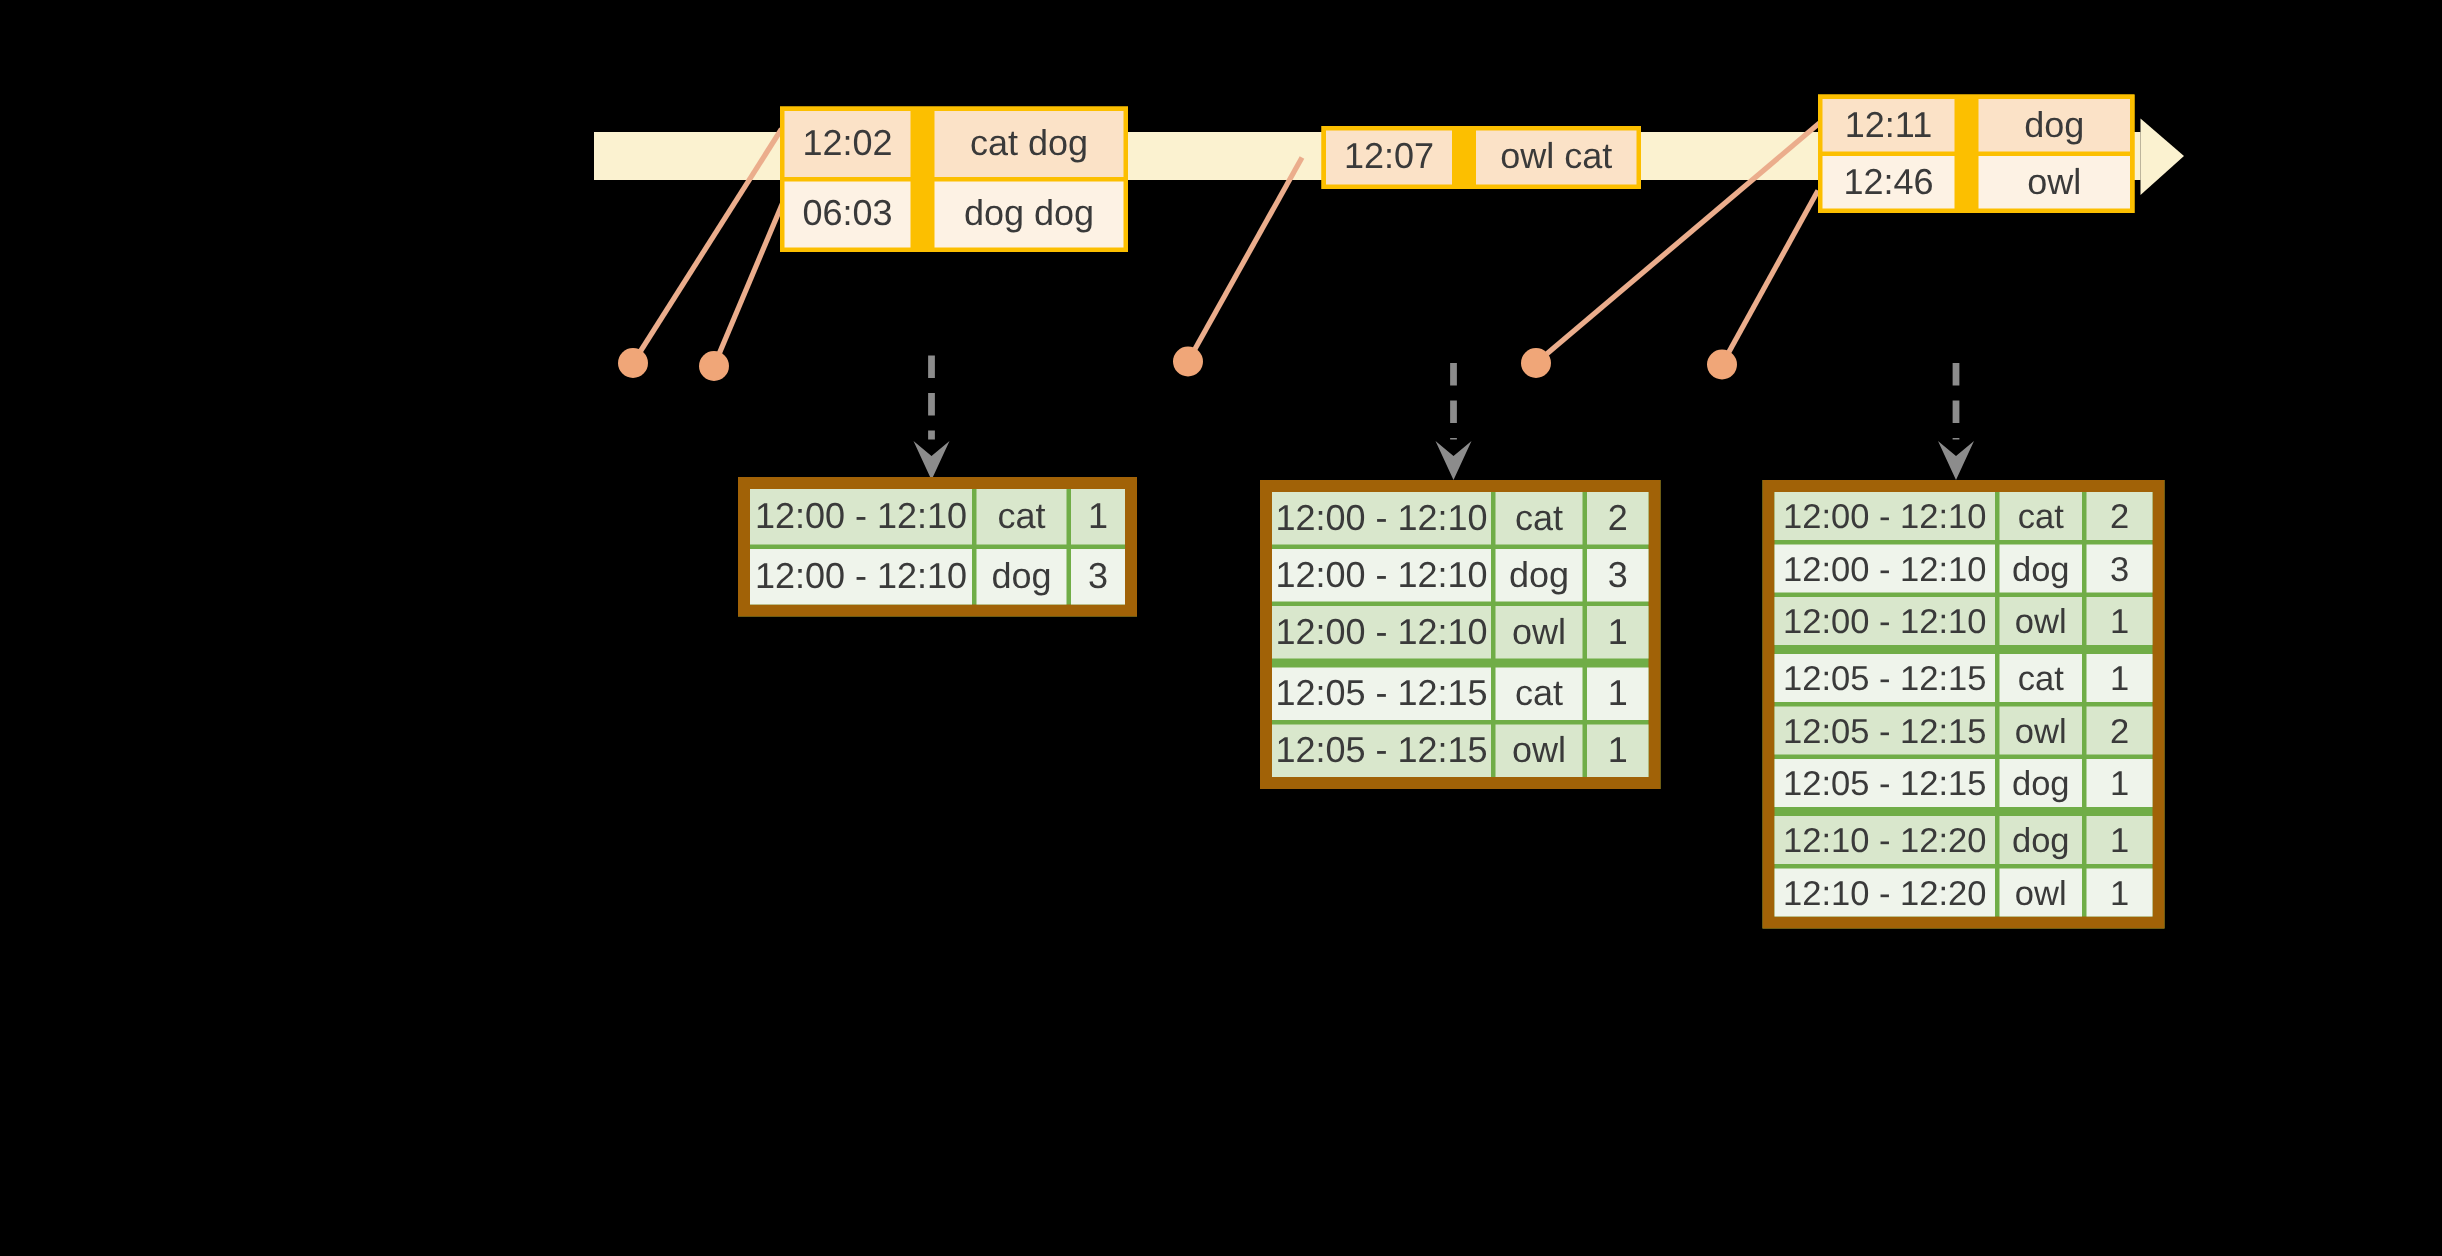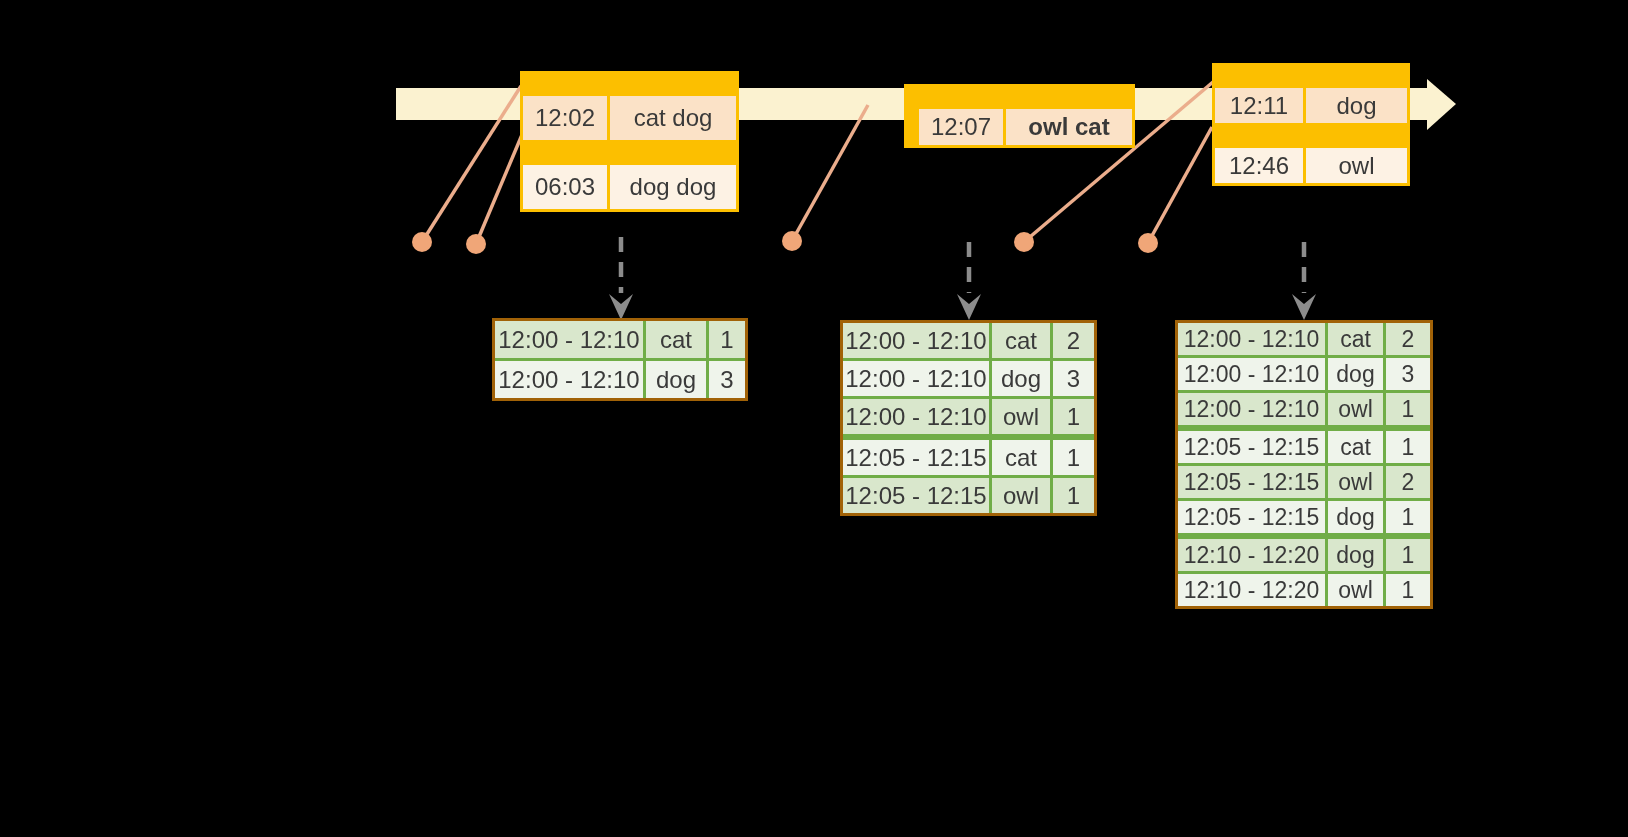--- a/index.html
+++ b/index.html
@@ -7,34 +7,34 @@
     position:relative; width:1628px; height:837px; background:#000000;
     overflow:hidden; font-family:"Liberation Sans", sans-serif; color:#3A3A3A;
   }
   svg.layer { position:absolute; left:0; top:0; }
 
   
   .etable {
     position:absolute; background:#FCBF00; border:3px solid #FCBF00;
     display:flex; flex-direction:column; gap:3px;
   }
-  .erow { display:flex; gap:3px;margin-top:22px; }
+  .erow { display:flex; gap:16px; }
   .ecell { display:flex; align-items:center; justify-content:center; font-size:24px; }
   .erow.dark  .ecell { background:#FBE2C7; }
   .erow.light .ecell { background:#FDF2E4; }
   .e1 { left:520px; top:71px; }
   .e1 .erow { height:44px; } .e1 .time { width:84px; } .e1 .words { width:126px;text-align:center; }
-  .e2 { left:904px; top:84px;padding-left:12px; }
-  .e2 .erow { height:36px; } .e2 .time { width:84px; } .e2 .words { width:126px;font-weight:bold; }
+  .e2 { left:881px; top:84px; }
+  .e2 .erow { height:36px; } .e2 .time { width:84px; } .e2 .words { width:107px; }
   .e3 { left:1212px; top:63px; }
   .e3 .erow { height:35px; } .e3 .time { width:88px; } .e3 .words { width:101px; }
 
   
   .gtable {
-    position:absolute; background:#70AD47; border:3px solid #a16207;
+    position:absolute; background:#70AD47; border:8px solid #a16207;
     display:flex; flex-direction:column; gap:3px;
   }
   .grow { display:flex; gap:3px; }
   .grow.group-start { margin-top:3px; }
   .gcell { display:flex; align-items:center; justify-content:center; font-size:24px; }
   .grow.dark  .gcell { background:#D9E7CC; }
   .grow.light .gcell { background:#EFF4EB; }
   .g1 { left:492px;  top:318px; }
   .g1 .grow { height:37px; } .g1 .win { width:148px; } .g1 .animal { width:60px; } .g1 .count { width:36px; }
   .g2 { left:840px;  top:320px; }

